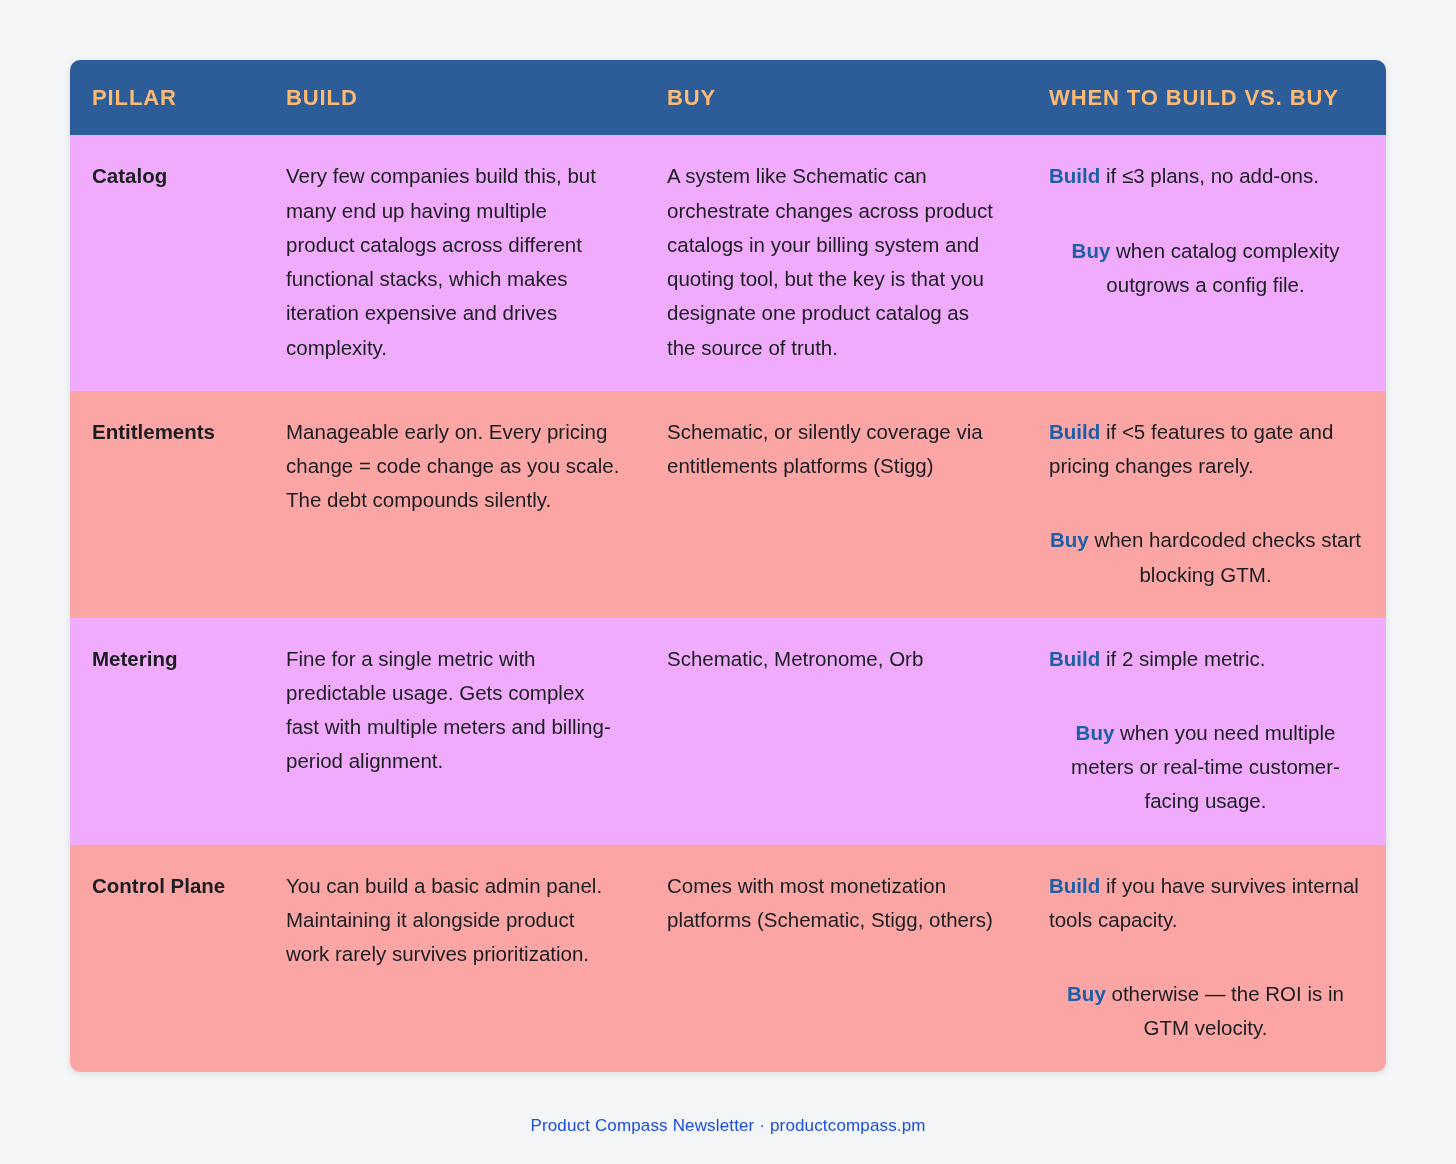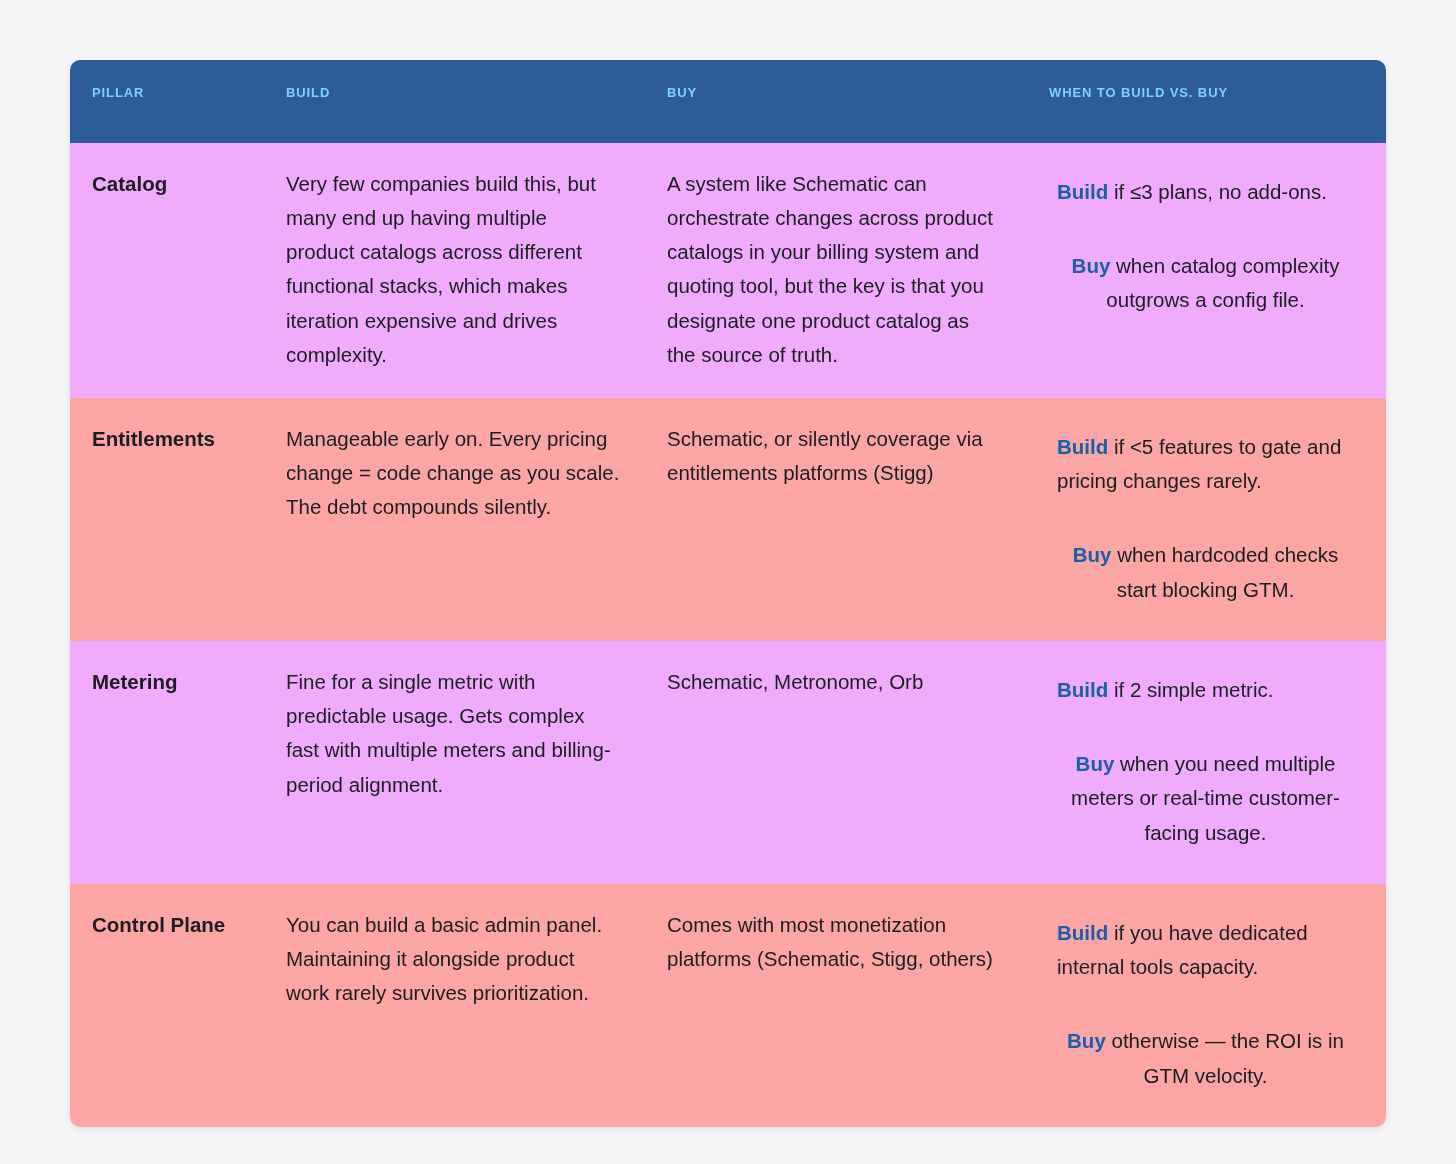--- a/index.html
+++ b/index.html
@@ -31,26 +31,26 @@
   }
 
   table.matrix {
     width: 100%;
     border-collapse: collapse;
     table-layout: fixed;
   }
 
   table.matrix thead th {
     background: #2c5d99;
-    color: #7dd3fc;
+    color: #fdba74;
     text-align: left;
-    font-size: 13px;
+    font-size: 22px;
     font-weight: bold;
     letter-spacing: 0.9px;
-    padding: 25px 20px 42px 22px;
+    padding: 25px 20px 24px 22px;
     vertical-align: middle;
     line-height: 1.2;
   }
 
   col.c-pillar  { width: 194px; }
   col.c-build   { width: 381px; }
   col.c-buy     { width: 382px; }
   col.c-when    { width: 359px; }
 
   table.matrix tbody td {
@@ -65,21 +65,21 @@
   table.matrix tbody tr.row-even td { background: #fca5a5; }
 
   td.pillar-cell {
     color: #1f5fa9;
     font-weight: bold;
     font-size: 20.5px;
     line-height: 1.67;
     padding-left: 22px;
   }
 
-  .rule-line { margin: 8px; }
+  .rule-line { margin: 0; }
   .rule-line + .rule-line { margin-top: 40px; text-align: center; }
   .kw { color: #1a5fa8; font-weight: bold; }
 
   .footer-note {
     margin-top: 44px;
     text-align: center;
     font-size: 17px;
     color: #1d4ed8;
     letter-spacing: 0.15px;
   }
@@ -135,21 +135,21 @@
             <p class="rule-line"><span class="kw">Build</span><span> if 2 simple metric.</span></p>
             <p class="rule-line"><span class="kw">Buy</span><span> when you need multiple meters or real-time customer-facing usage.</span></p>
           </td>
         </tr>
 
         <tr class="row-even">
           <td class="pillar-cell">Control Plane</td>
           <td>You can build a basic admin panel. Maintaining it alongside product work rarely survives prioritization.</td>
           <td>Comes with most monetization platforms (Schematic, Stigg, others)</td>
           <td>
-            <p class="rule-line"><span class="kw">Build</span><span> if you have dedicated internal tools capacity.</span></p>
+            <p class="rule-line"><span class="kw">Build</span><span> if you have survives internal tools capacity.</span></p>
             <p class="rule-line"><span class="kw">Buy</span><span> otherwise — the ROI is in GTM velocity.</span></p>
           </td>
         </tr>
 
       </tbody>
     </table>
   </div>
 
   <div class="footer-note">Product Compass Newsletter · productcompass.pm</div>
 

